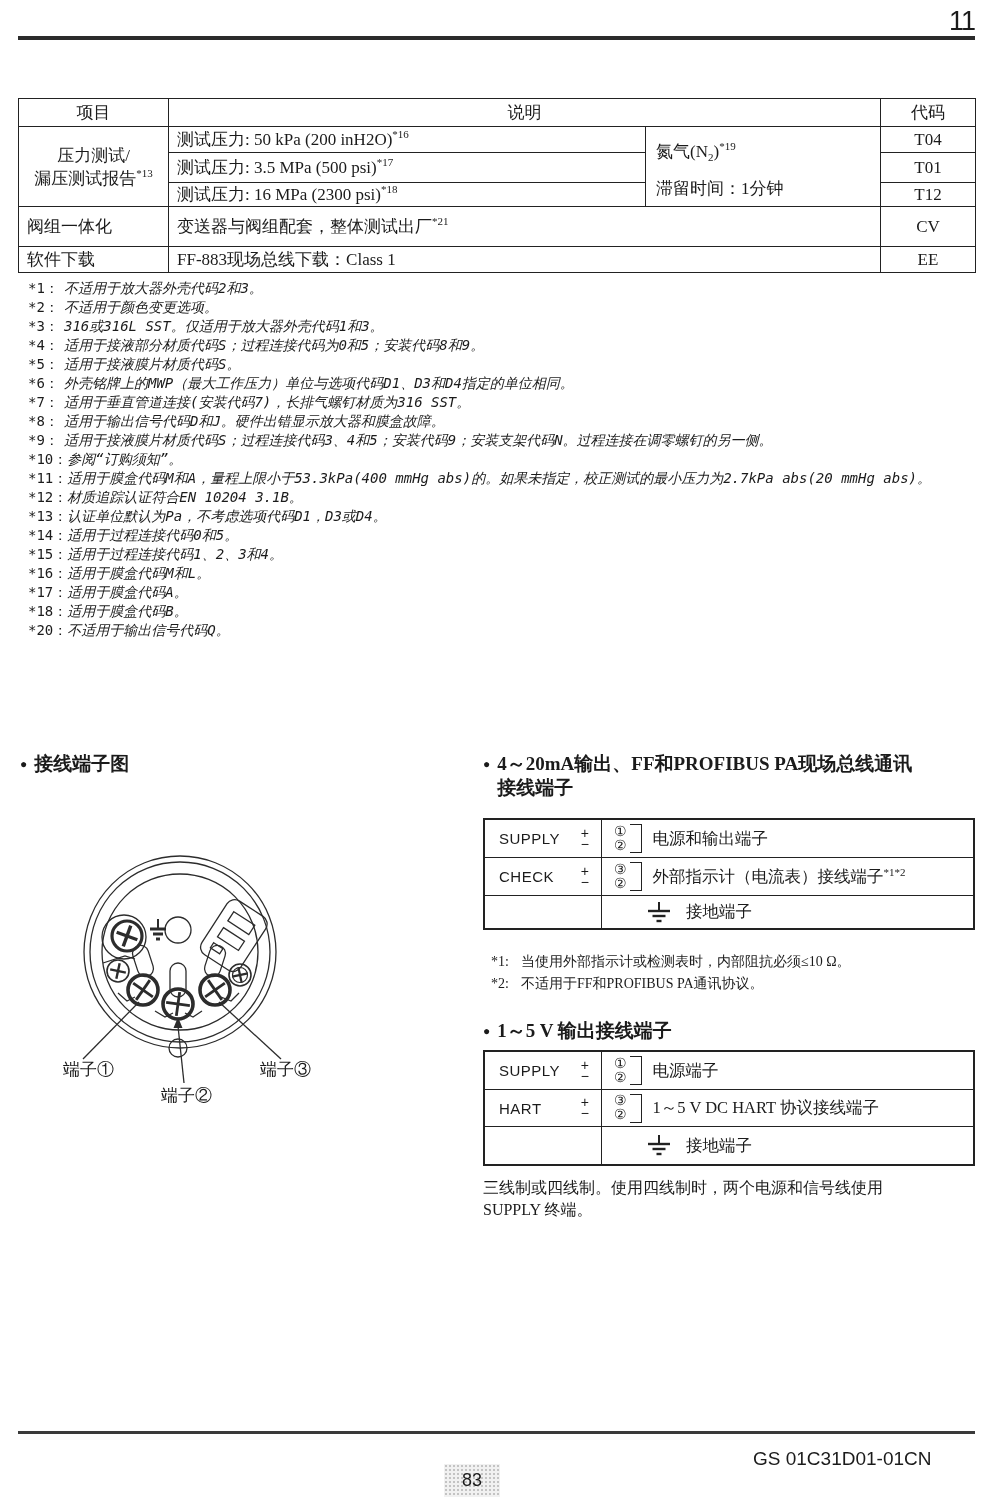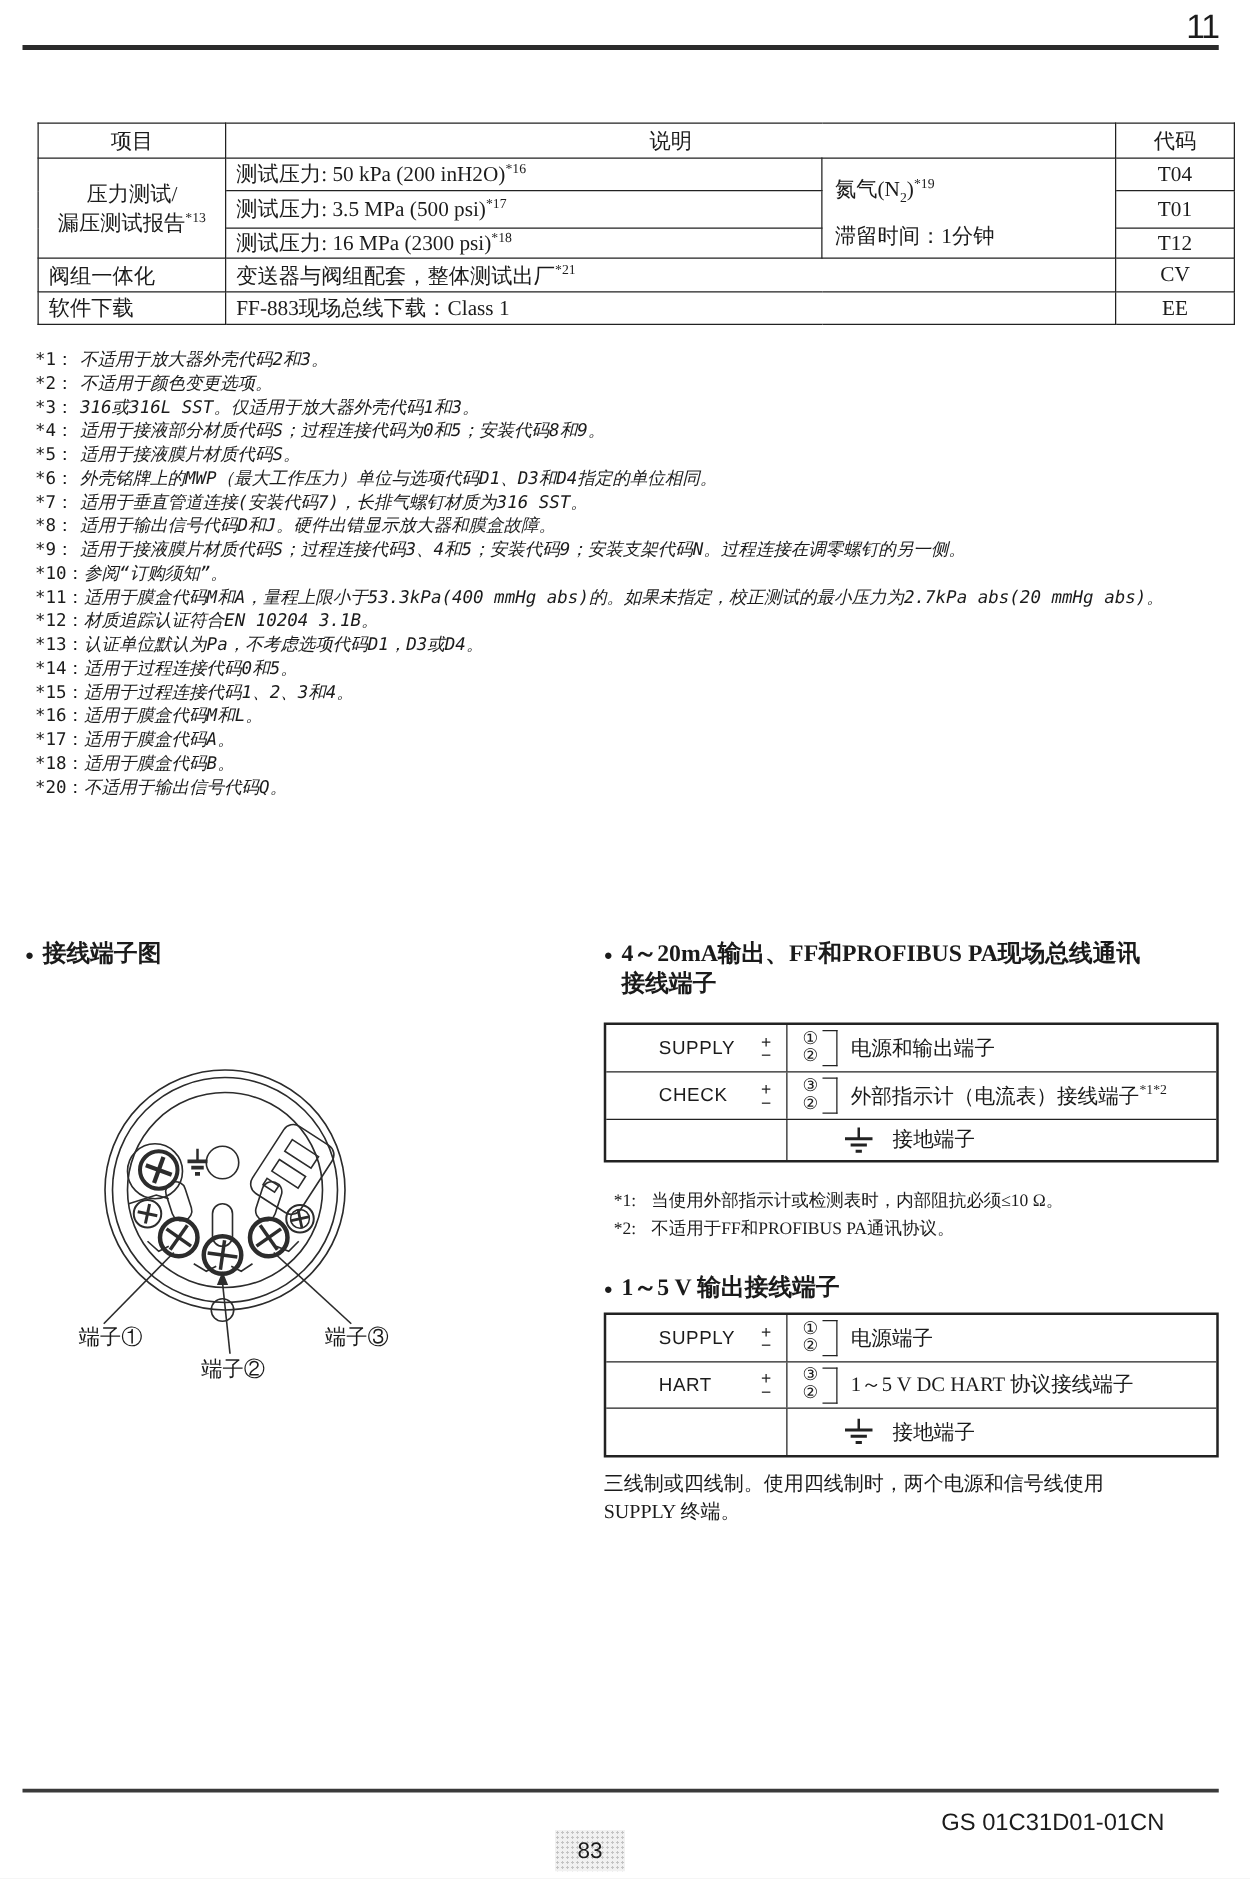--- a/index.html
+++ b/index.html
@@ -27,21 +27,21 @@
   .fn{display:flex;}
   .fn-label{flex:0 0 36px;}
   .fn-text{flex:1;white-space:nowrap;font-style:italic;}
 
   
   .sec-head{font-size:19px;font-weight:bold;display:flex;align-items:flex-start;line-height:24px;}
   .sec-head .bullet{font-size:12px;line-height:24px;margin-right:7px;}
 
   
   .tt{border:2px solid #222;background:#fff;box-sizing:border-box;}
-  .tt-row{display:flex;align-items:stretch;border-top:1.6px solid #222;box-sizing:border-box;padding-left:28px;}
+  .tt-row{display:flex;align-items:stretch;border-top:1.6px solid #222;box-sizing:border-box;}
   .tt-row.first{border-top:none;}
   .tt-left{flex:0 0 117px;border-right:1.6px solid #222;display:flex;align-items:center;
            padding-left:14px;box-sizing:border-box;}
   .tt-label{font-family:"Liberation Sans",sans-serif;font-size:15px;letter-spacing:0.5px;}
   .pm{margin-left:auto;margin-right:12px;display:flex;flex-direction:column;align-items:center;
       font-family:"Liberation Sans",sans-serif;font-size:14px;line-height:11px;}
   .tt-right{flex:1;display:flex;align-items:center;padding-left:12px;}
   .nums{display:flex;flex-direction:column;font-size:14px;line-height:14px;}
   .bracket{width:11px;height:27px;border-top:1.8px solid #222;border-right:1.8px solid #222;
            border-bottom:1.8px solid #222;margin:0 11px 0 3px;flex:0 0 auto;}
@@ -66,21 +66,21 @@
   svg line,svg circle,svg rect,svg path,svg polyline{vector-effect:non-scaling-stroke;}
 </style>
 </head>
 <body>
 
 <div class="page">
 
   <div class="abs chapter-no sans">11</div>
   <div class="abs top-rule"></div>
 
-  <table class="spec abs" style="left:30px;top:98px;">
+  <table class="spec abs" style="left:18px;top:98px;">
     <colgroup>
         <col style="width:150px">
         <col style="width:477px">
         <col style="width:235px">
         <col style="width:95px">
       </colgroup>
     <tbody>
         <tr style="height:28px">
       <td class="c">项目</td>
       <td class="c" colspan="2">说明</td>
@@ -99,21 +99,21 @@
       <td class="c">T04</td>
     </tr>
     <tr style="height:30px">
       <td class="pl"><span>测试压力: 3.5 MPa (500 psi)</span><sup class="s">*17</sup></td>
       <td class="c">T01</td>
     </tr>
     <tr style="height:24px">
       <td class="pl"><span>测试压力: 16 MPa (2300 psi)</span><sup class="s">*18</sup></td>
       <td class="c">T12</td>
     </tr>
-    <tr style="height:27px">
+    <tr style="height:40px">
       <td class="pl">阀组一体化</td>
       <td class="pl" colspan="2"><span>变送器与阀组配套，整体测试出厂</span><sup class="s">*21</sup></td>
       <td class="c">CV</td>
     </tr>
     <tr style="height:26px">
       <td class="pl">软件下载</td>
       <td class="pl" colspan="2">FF-883现场总线下载：Class 1</td>
       <td class="c">EE</td>
     </tr>
   </tbody>

